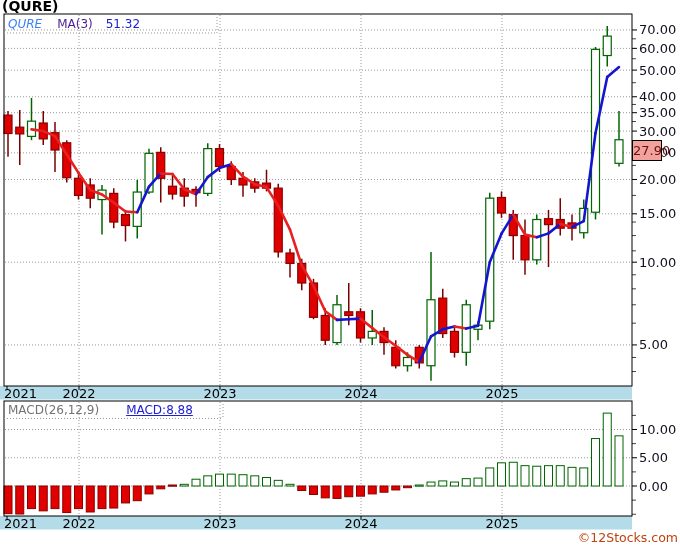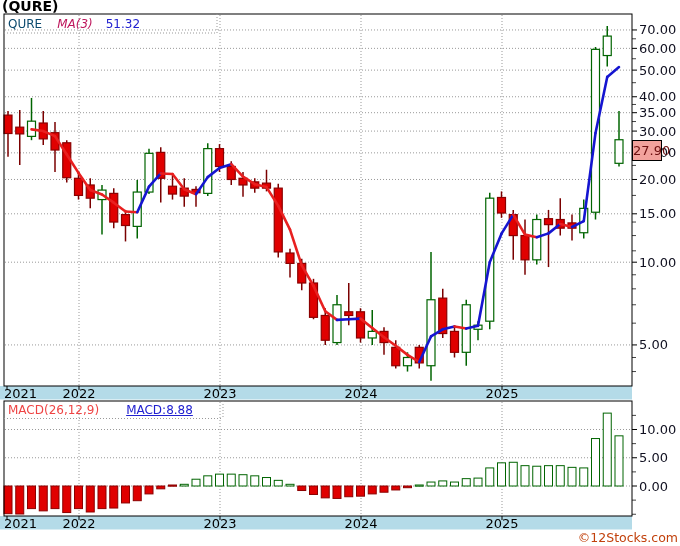--- a/index.html
+++ b/index.html
@@ -1,25 +1,25 @@
 <!DOCTYPE html>
 <html><head>
 <meta charset="utf-8">
 <style>
   html,body{margin:0;padding:0;background:#fff;}
   body{width:680px;height:546px;position:relative;font-family:"DejaVu Sans",sans-serif;overflow:hidden;}
   #chart-svg{position:absolute;left:0;top:0;}
   .overlay{position:absolute;white-space:nowrap;}
   #page-title{left:2px;top:-2px;font-size:14px;font-weight:bold;color:#000;}
   #legend{left:8px;top:17px;font-size:12px;}
-  #legend .sym{color:#0c4a6e;}
-  #legend .ma{color:#be185d;margin-left:15px;font-style:italic;}
+  #legend .sym{color:#3b82f6;font-style:italic;}
+  #legend .ma{color:#4c1d95;margin-left:15px;}
   #legend .maval{color:#2020d0;margin-left:13px;text-align:center;}
   #macd-legend{left:8px;top:403px;font-size:12px;}
-  #macd-legend .lbl{color:#ef4444;}
+  #macd-legend .lbl{color:#737373;}
   #macd-legend .val{color:#2020d0;margin-left:27px;text-decoration:underline;}
   #price-badge{left:632px;top:140px;width:30px;height:21px;background:#f2a29c;border:1px solid #000;
     box-sizing:border-box;font-size:13px;color:#6d0f0f;text-align:center;line-height:19px;}
   #copyright{right:2px;top:530px;font-size:12.5px;color:#c2410c;}
 </style>
 </head>
 <body>
 
 <svg id="chart-svg" width="680" height="546">
     <rect x="0" y="386" width="632" height="13.5" fill="#b4dbe8"></rect>

